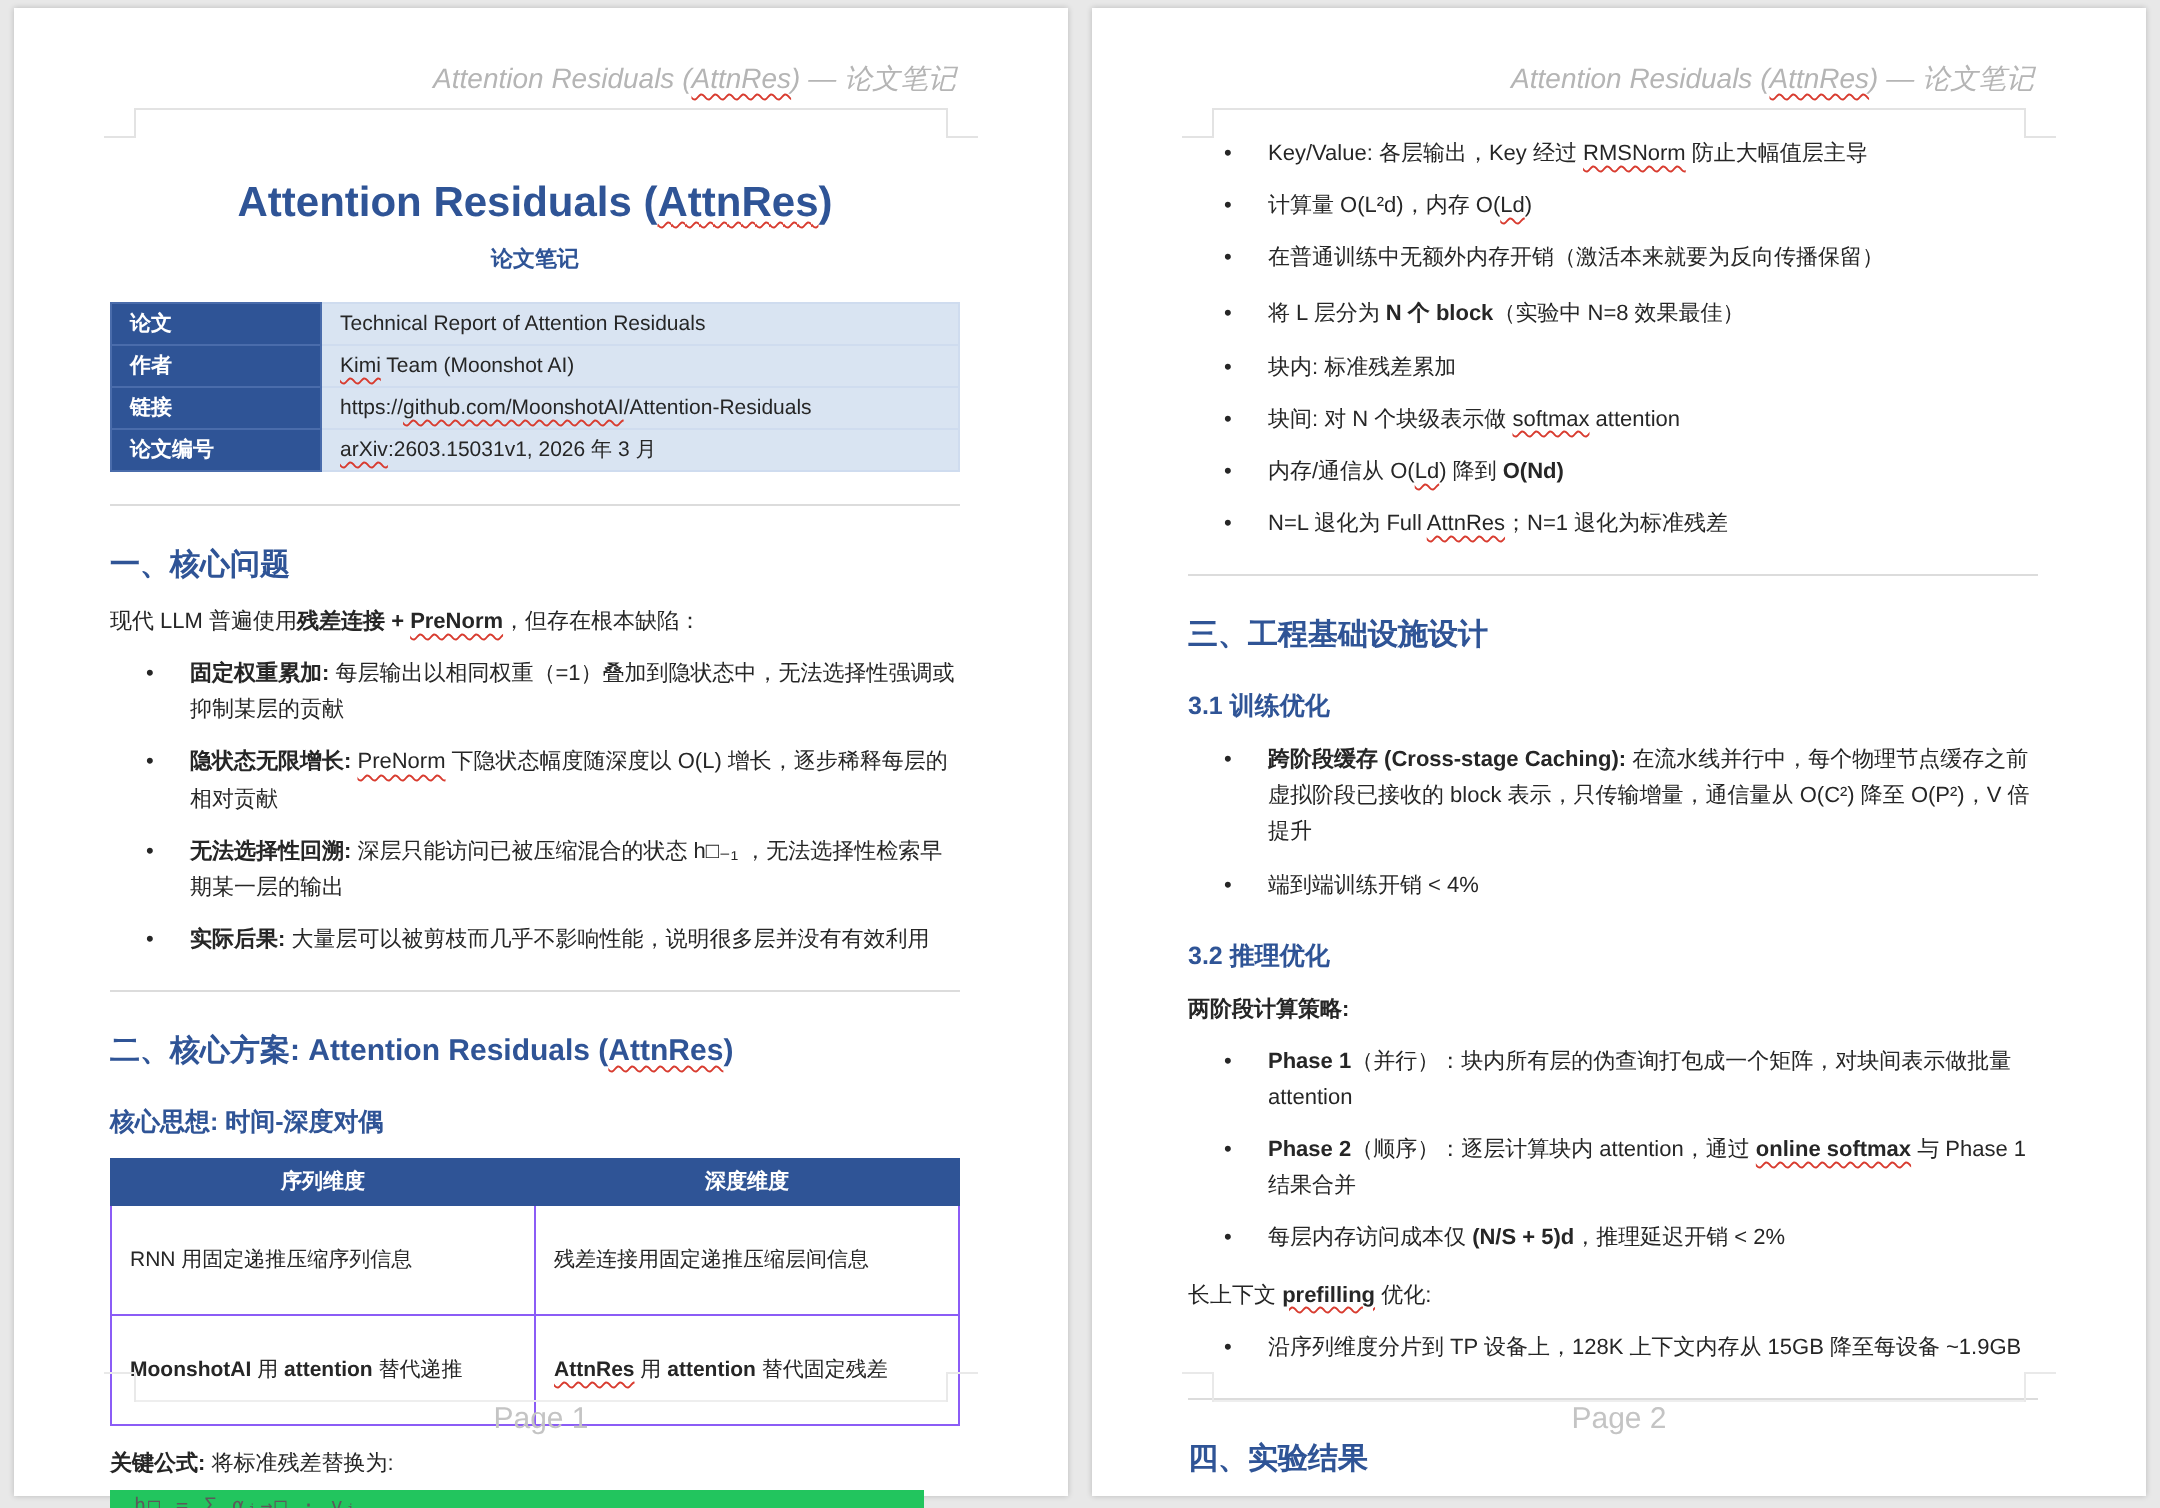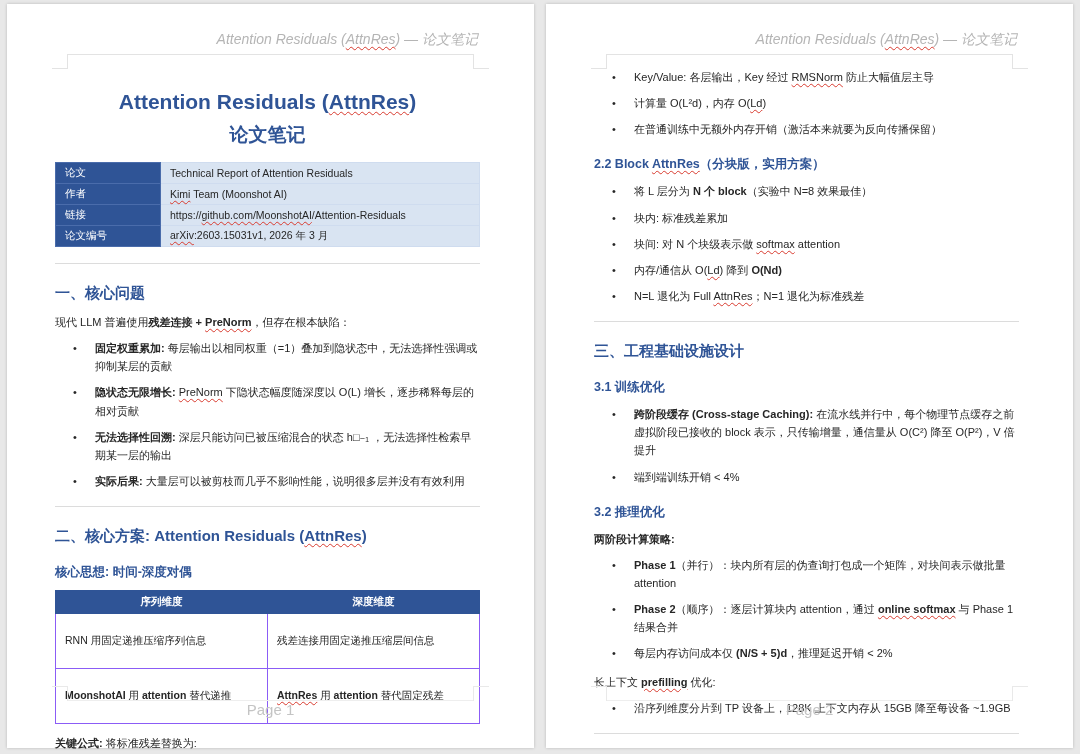--- a/index.html
+++ b/index.html
@@ -24,35 +24,35 @@
   .hline{position:absolute;top:50px;left:60px;right:60px;border-top:1px solid #e3e3e3;}
   .stepL{position:absolute;top:50px;left:45px;width:15px;height:14px;border-bottom:1px solid #e3e3e3;border-right:1px solid #e3e3e3;}
   .stepR{position:absolute;top:50px;right:45px;width:15px;height:14px;border-bottom:1px solid #e3e3e3;border-left:1px solid #e3e3e3;}
   .fline{position:absolute;bottom:47px;left:60px;right:60px;border-top:1px solid #eeeeee;}
   .fstepL{position:absolute;bottom:47px;left:45px;width:15px;height:14px;border-top:1px solid #e9e9e9;border-right:1px solid #e9e9e9;}
   .fstepR{position:absolute;bottom:47px;right:45px;width:15px;height:14px;border-top:1px solid #e9e9e9;border-left:1px solid #e9e9e9;}
 
   .content{position:absolute;top:62px;left:48px;right:54px;font-size:11px;}
 
   .title{text-align:center;color:#2F5496;font-size:21px;font-weight:bold;margin:24px 0 8px;}
-  .subtitle{text-align:center;color:#2F5496;font-size:19px;font-weight:bold;margin:0 0 14px;}
+  .subtitle{text-align:center;color:#2F5496;font-size:11px;font-weight:bold;margin:0 0 14px;}
 
   .h1{color:#2F5496;font-weight:bold;font-size:15px;margin:20px 0 10px;}
   .h2{color:#2F5496;font-weight:bold;font-size:12.5px;margin:18px 0 9px;}
   .rule{border:none;border-top:1px solid #dcdcdc;margin:16px 0 0;}
 
   p{margin:8px 0;line-height:1.65;}
   ul{margin:4px 0 10px;padding:0;list-style:none;}
   li{position:relative;padding-left:40px;margin:8px 0;line-height:1.65;}
   li::before{content:"\2022";position:absolute;left:18px;top:0;font-size:11px;color:#262626;}
 
   table{border-collapse:collapse;width:100%;}
   .itab{margin:10px 0 16px;font-size:10.5px;border:1px solid #9cb6dd;}
   .itab td{padding:3px 9px;border:1px solid #cfdcef;}
-  .itab .lab{background:#2F5496;color:#ffffff;font-weight:normal;width:86px;border-color:#4a6cab;}
+  .itab .lab{background:#2F5496;color:#ffffff;font-weight:bold;width:86px;border-color:#4a6cab;}
   .itab .val{background:#D9E4F2;}
 
   .dtab{margin:8px 0 10px;font-size:10.5px;}
   .dtab th{background:#2F5496;color:#ffffff;font-weight:bold;text-align:center;padding:4px 10px;border:1px solid #2F5496;}
   .dtab td{border:1px solid #8b5cf6;padding:20px 9px;background:#ffffff;}
 
   .code{background:#22c55e;color:#5a5a5a;font-family:"DejaVu Sans Mono","Liberation Mono",monospace;
         font-size:10px;letter-spacing:1px;padding:3px 12px;margin:4px 0 8px;width:90%;}
 
   .b{font-weight:bold;}
@@ -146,21 +146,20 @@
   <div class="stepL"></div>
   <div class="stepR"></div>
 
   <div class="content" style="top:56px;">
     <ul style="margin-top:0;">
       <li><span>Key/Value: 各层输出，Key 经过 </span><span class="sq">RMSNorm</span><span> 防止大幅值层主导</span></li>
       <li><span>计算量 O(L²d)，内存 O(</span><span class="sq">Ld</span><span>)</span></li>
       <li><span>在普通训练中无额外内存开销（激活本来就要为反向传播保留）</span></li>
     </ul>
 
-    <div class="h2"><span>2.2 Block </span><span class="sq">AttnRes</span><span>（分块版，实用方案）</span></div>
     <ul>
       <li><span>将 L 层分为 </span><span class="b">N 个 block</span><span>（实验中 N=8 效果最佳）</span></li>
       <li><span>块内: 标准残差累加</span></li>
       <li><span>块间: 对 N 个块级表示做 </span><span class="sq">softmax</span><span> attention</span></li>
       <li><span>内存/通信从 O(</span><span class="sq">Ld</span><span>) 降到 </span><span class="b">O(Nd)</span></li>
       <li><span>N=L 退化为 Full </span><span class="sq">AttnRes</span><span>；N=1 退化为标准残差</span></li>
     </ul>
 
     <hr class="rule">
     <div class="h1">三、工程基础设施设计</div>

